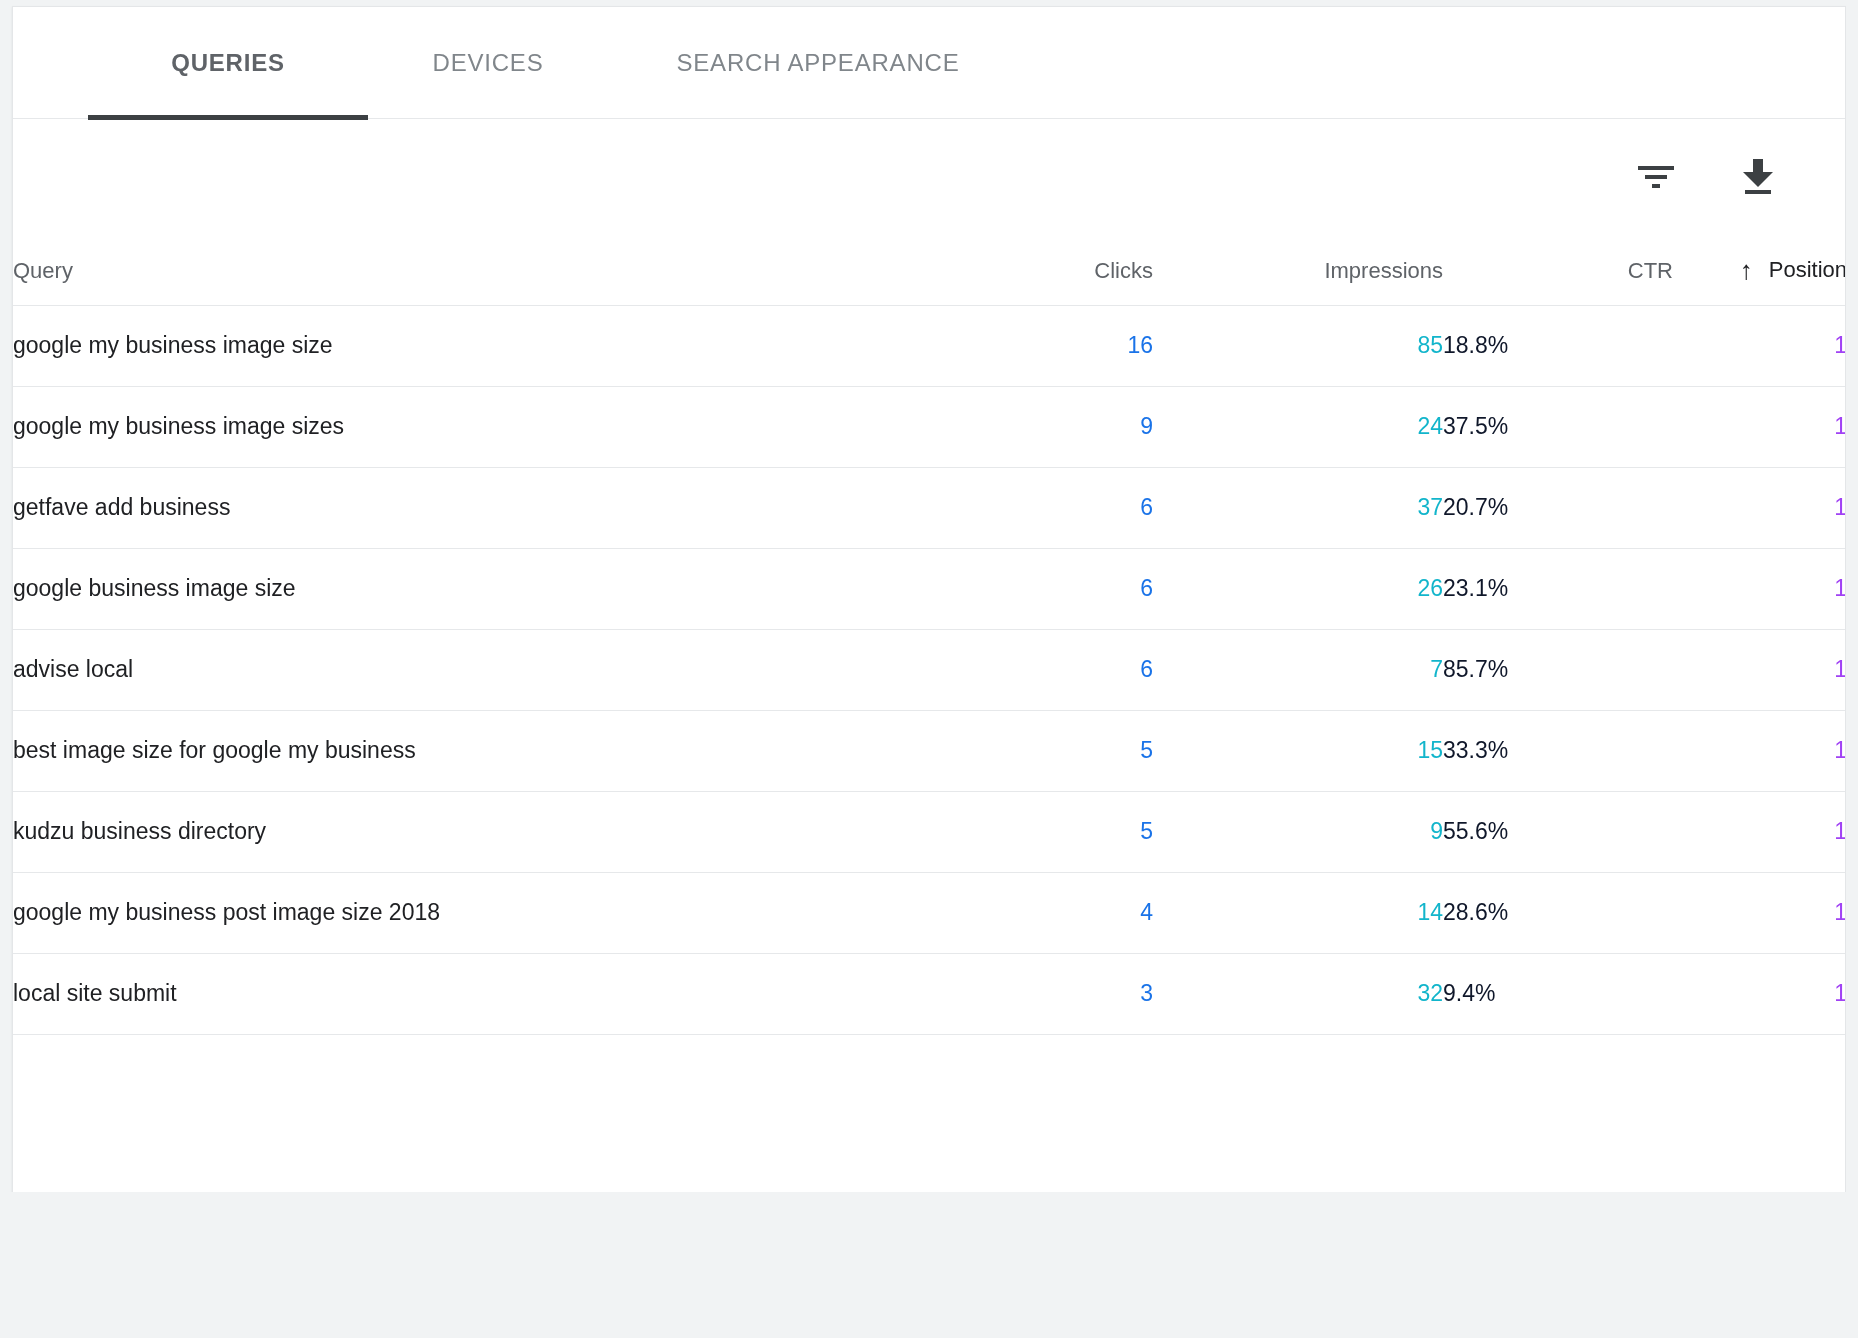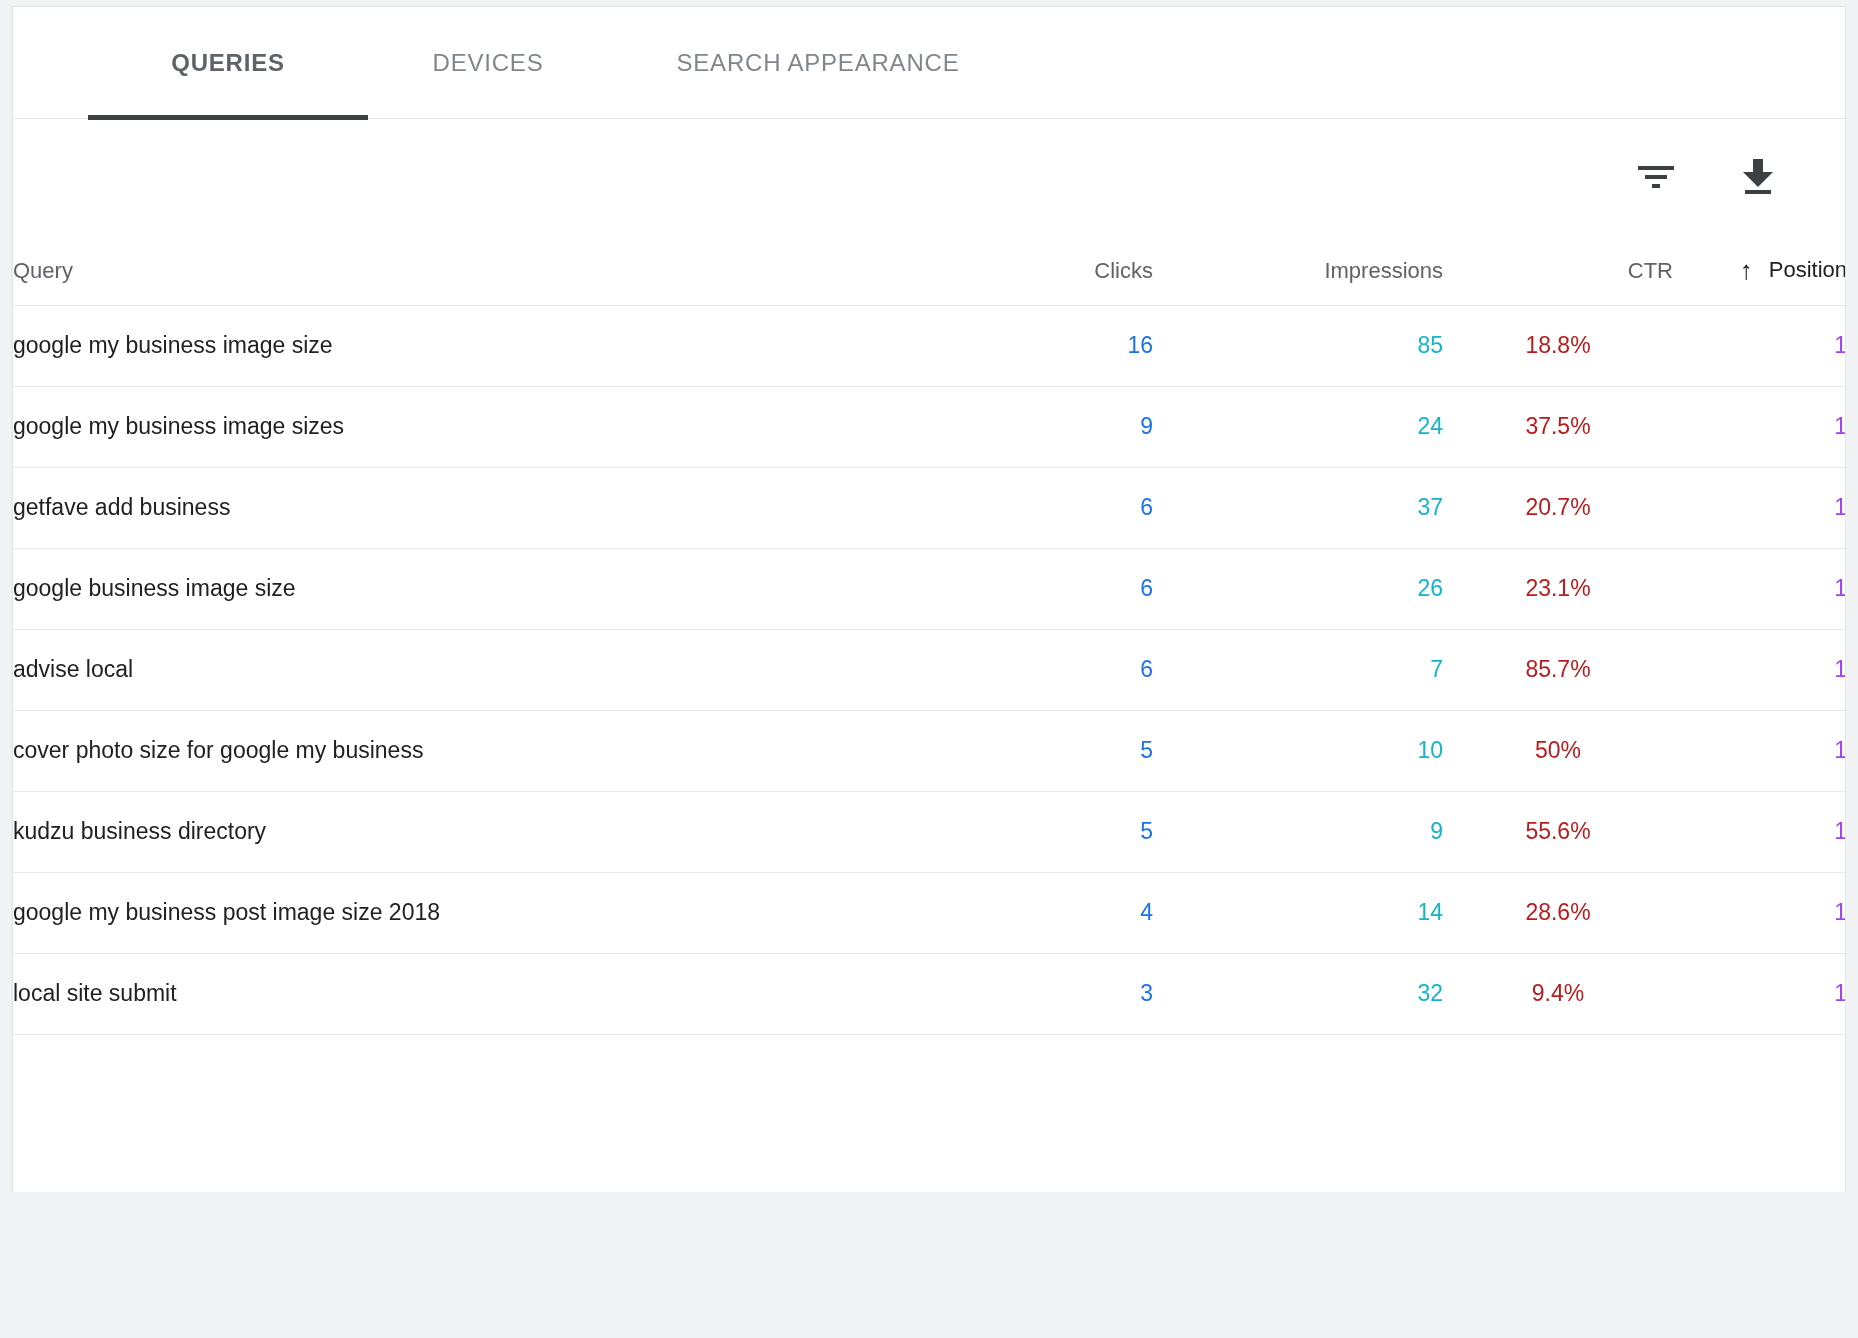--- a/index.html
+++ b/index.html
@@ -147,21 +147,21 @@
     font-size: 23px;
     color: #202124;
   }
   td.c-query {
     text-align: left;
     padding-left: 54px;
     color: #202124;
   }
   td.c-clicks { text-align: right; color: #1a73e8; }
   td.c-impr   { text-align: right; color: #12b5cb; }
-  td.c-ctr    { text-align: center; color: #b91c1c; }
+  td.c-ctr    { text-align: left; color: #0f172a; }
   td.c-pos    { text-align: right; padding-right: 48px; color: #a142f4; }
 
   .right-gutter {
     position: absolute;
     top: 0;
     right: 0;
     width: 12px;
     height: 100%;
     background: #f1f3f4;
   }
@@ -257,24 +257,24 @@
           <td class="c-pos">1</td>
         </tr>
         <tr>
           <td class="c-query">advise local</td>
           <td class="c-clicks">6</td>
           <td class="c-impr">7</td>
           <td class="c-ctr">85.7%</td>
           <td class="c-pos">1</td>
         </tr>
         <tr>
-          <td class="c-query">cover photo size for google my business</td>
+          <td class="c-query">best image size for google my business</td>
           <td class="c-clicks">5</td>
-          <td class="c-impr">10</td>
-          <td class="c-ctr">50%</td>
+          <td class="c-impr">15</td>
+          <td class="c-ctr">33.3%</td>
           <td class="c-pos">1</td>
         </tr>
         <tr>
           <td class="c-query">kudzu business directory</td>
           <td class="c-clicks">5</td>
           <td class="c-impr">9</td>
           <td class="c-ctr">55.6%</td>
           <td class="c-pos">1</td>
         </tr>
         <tr>

